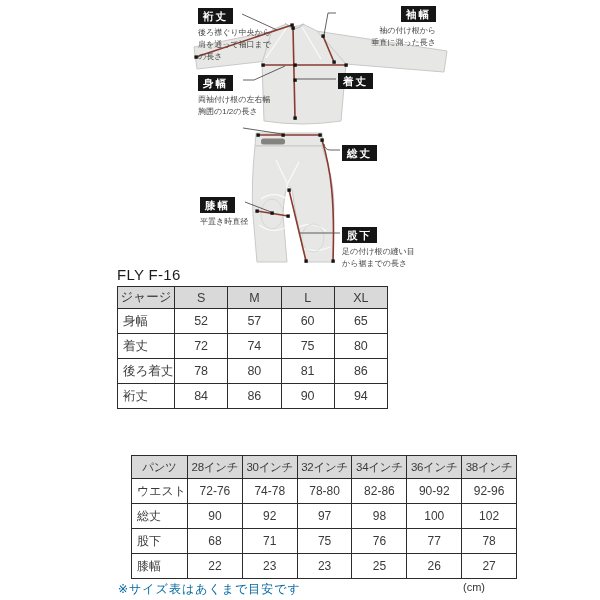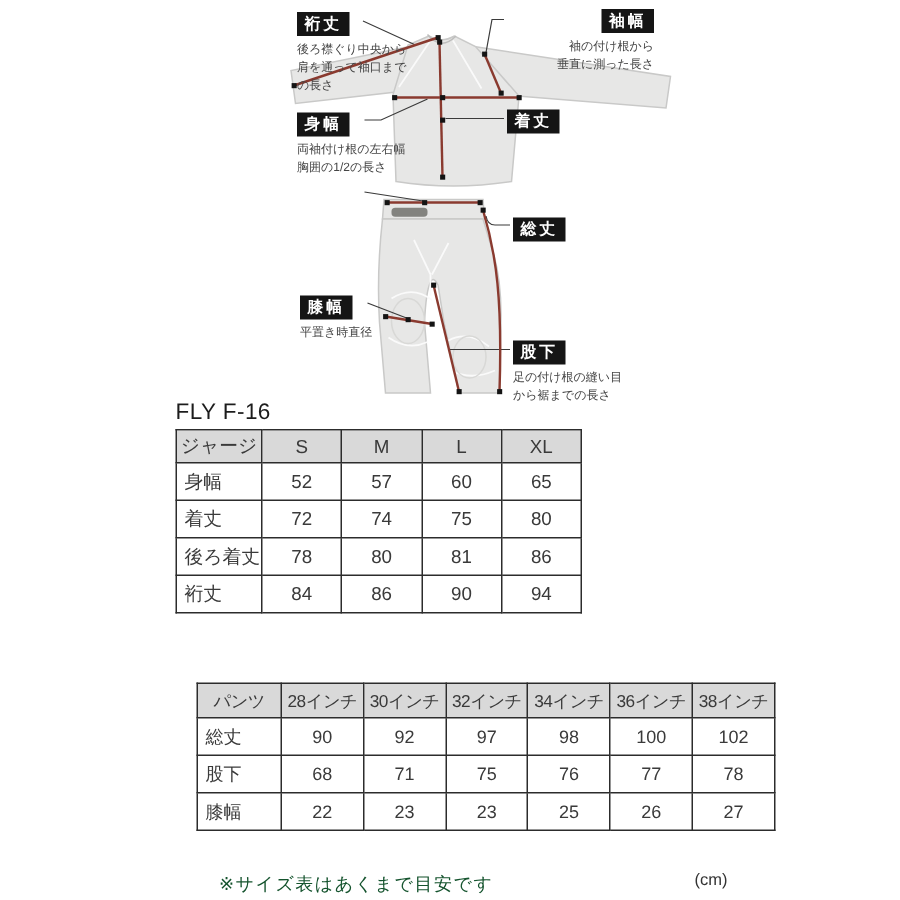--- a/index.html
+++ b/index.html
@@ -28,21 +28,21 @@
   .jersey-table tbody tr { height:25px; }
   .jersey-table .c0 { width:57px; }
 
   .pants-table { left:97px; top:455px; width:386px;margin-left:34px; }
   .pants-table th, .pants-table td { font-size:12px; }
   .pants-table thead th { font-size:11.5px; letter-spacing:-0.3px; }
   .pants-table thead tr { height:23px; }
   .pants-table tbody tr { height:25px; }
   .pants-table .c0 { width:56px; }
 
-  .footer-note { position:absolute; left:118px; top:581px; font-size:12px; color:#14532d; letter-spacing:1px;margin-left:28px; }
+  .footer-note { position:absolute; left:118px; top:581px; font-size:12px; color:#0369a1; letter-spacing:1px; }
   .footer-unit { position:absolute; left:463px; top:581px; font-size:11px; color:#333; }
 </style>
 </head>
 <body>
 
 <div class="stage">
 
   <div class="diagram">
     <svg width="600" height="272" viewBox="0 0 600 272">
 
@@ -194,20 +194,29 @@
         <th>28インチ</th>
         <th>30インチ</th>
         <th>32インチ</th>
         <th>34インチ</th>
         <th>36インチ</th>
         <th>38インチ</th>
       </tr>
     </thead>
     <tbody>
       <tr>
+        <th class="c0">ウエスト</th>
+        <td>72-76</td>
+        <td>74-78</td>
+        <td>78-80</td>
+        <td>82-86</td>
+        <td>90-92</td>
+        <td>92-96</td>
+      </tr>
+      <tr>
         <th class="c0">総丈</th>
         <td>90</td>
         <td>92</td>
         <td>97</td>
         <td>98</td>
         <td>100</td>
         <td>102</td>
       </tr>
       <tr>
         <th class="c0">股下</th>

